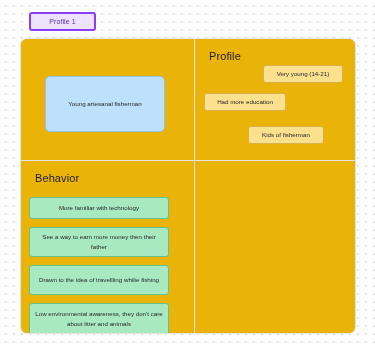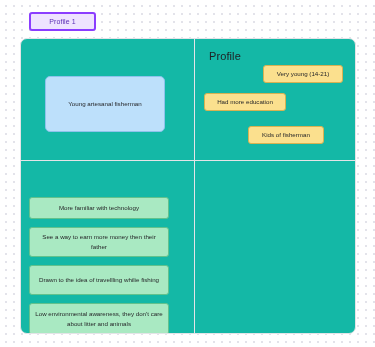--- a/index.html
+++ b/index.html
@@ -39,21 +39,21 @@
   }
 
   
   .board-card {
     position: absolute;
     left: 20px;
     top: 38px;
     width: 336px;
     height: 296px;
     box-sizing: border-box;
-    background: #14b8a6;
+    background: #eab308;
     border: 1px solid #e4e4e7;
     border-radius: 7px;
     display: grid;
     grid-template-columns: 174px 1fr;
     grid-template-rows: 122px 1fr;
     overflow: hidden;
   }
 
   .quad {
     position: relative;
@@ -115,20 +115,21 @@
         <span>Very young (14-21)</span>
       </div>
       <div class="note yellow" style="left: 9px; top: 54px; width: 82px; height: 18px;">
         <span>Had more education</span>
       </div>
       <div class="note yellow" style="left: 53px; top: 87px; width: 76px; height: 18px;">
         <span>Kids of fisherman</span>
       </div>
     </div>
   <div class="quad quad-bl">
+    <div class="quad-title">Behavior</div>
   <div class="note green" style="left: 8px; top: 36px; width: 140px; height: 22px;">
         <span>More familiar with technology</span>
       </div>
       <div class="note green" style="left: 8px; top: 66px; width: 140px; height: 30px;">
         <span>See a way to earn more money then their father</span>
       </div>
       <div class="note green" style="left: 8px; top: 104px; width: 140px; height: 30px;">
         <span>Drawn to the idea of travellling whilie fishing</span>
       </div>
       <div class="note green" style="left: 8px; top: 142px; width: 140px; height: 32px;">

